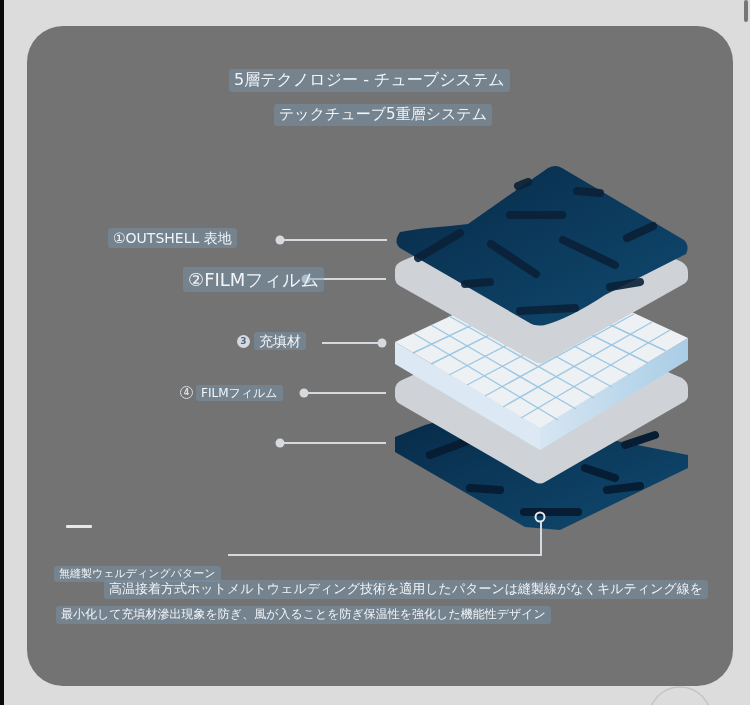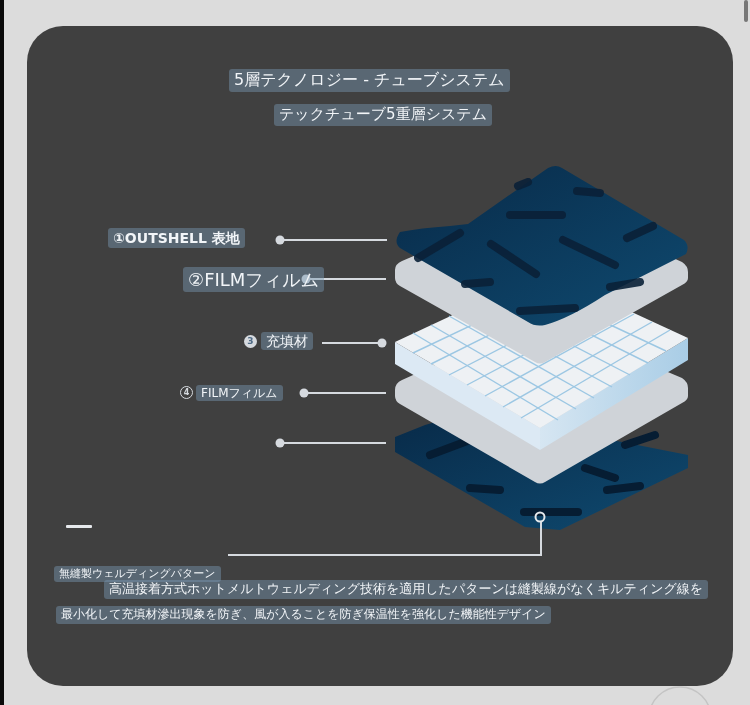--- a/index.html
+++ b/index.html
@@ -1,19 +1,19 @@
 <!DOCTYPE html>
 <html><head>
 <meta charset="utf-8">
 <style>
   html,body{margin:0;padding:0;}
   body{width:750px;height:705px;background:#dcdcdc;position:relative;overflow:hidden;font-family:"DejaVu Sans",sans-serif;}
   .left-strip{position:absolute;left:0;top:0;width:4px;height:705px;background:#0a0a0a;}
   .scroll-thumb{position:absolute;left:744px;top:0;width:4px;height:22px;background:#777;border-radius:2px;}
-  .panel{position:absolute;left:27px;top:26px;width:706px;height:660px;background:#404040;border-radius:36px;overflow:hidden;}
+  .panel{position:absolute;left:27px;top:26px;width:706px;height:660px;background:#737373;border-radius:36px;overflow:hidden;}
   .chip{position:absolute;background:rgba(120,150,178,0.45);color:#f2f5f8;border-radius:3px;padding:1px 5px;white-space:nowrap;line-height:1.3;}
   .title1{left:202px;top:43px;font-size:16px;}
   .title2{left:247px;top:78px;font-size:15px;}
   .lbl{font-size:14px;}
   .num{display:inline-block;width:13px;height:13px;border-radius:50%;background:#d6dadf;color:#4f6b86;font-size:9px;text-align:center;line-height:13px;font-weight:bold;vertical-align:middle;margin-right:4px;}
   .num-outline{display:inline-block;width:11px;height:11px;border-radius:50%;border:1.5px solid #d6dadf;color:#d6dadf;font-size:8px;text-align:center;line-height:11px;font-weight:bold;vertical-align:middle;margin-right:3px;}
   .wrap{position:absolute;white-space:nowrap;}
   .dash{position:absolute;left:39px;top:499px;width:26px;height:3px;background:#e6e9ec;border-radius:1px;}
   .desc1{left:29px;top:554px;font-size:13px;margin-left:48px;}
   .desc2{left:29px;top:580px;font-size:12px;}
@@ -104,27 +104,27 @@
         <circle cx="382" cy="343" r="4.5" stroke="none"></circle>
       <line x1="304" y1="393" x2="386" y2="393"></line>
         <circle cx="304" cy="393" r="4.5" stroke="none"></circle>
       <line x1="280" y1="443" x2="386" y2="443"></line>
         <circle cx="280" cy="443" r="4.5" stroke="none"></circle>
       <polyline points="228,555 541,555 541,521" fill="none"></polyline>
       <circle cx="540" cy="517" r="4.5" fill="none" stroke="#e6e9ec" stroke-width="2"></circle>
     </g>
   </svg>
 
-  <div class="chip lbl" style="left:81px;top:202px;font-weight:bold;">
+  <div class="chip lbl" style="left:81px;top:202px;">
     <span>①</span><span>OUTSHELL 表地</span>
   </div>
   <div class="chip lbl" style="left:156px;top:241px;font-size:18px;">
     <span>②</span><span>FILMフィルム</span>
   </div>
-  <div class="wrap" style="left:217px;top:305px;">
+  <div class="wrap" style="left:210px;top:305px;">
     <span class="num">3</span><span class="chip lbl" style="position:static;">充填材</span>
   </div>
   <div class="wrap" style="left:153px;top:356px;">
     <span class="num-outline">4</span><span class="chip" style="position:static;font-size:12px;">FILMフィルム</span>
   </div>
 
   <div class="dash"></div>
   <div class="chip weld">無縫製ウェルディングパターン</div>
 
   <div class="chip desc1">高温接着方式ホットメルトウェルディング技術を適用したパターンは縫製線がなくキルティング線を</div>

